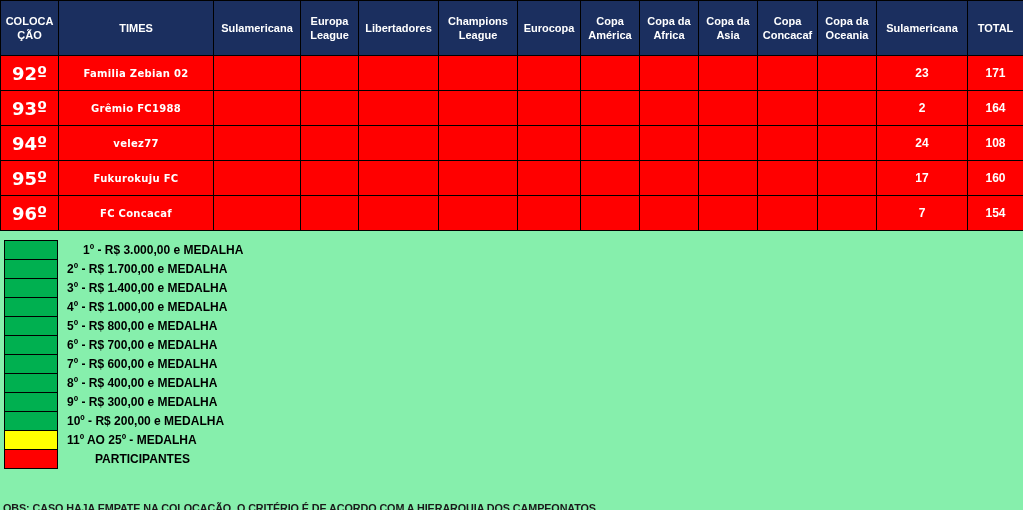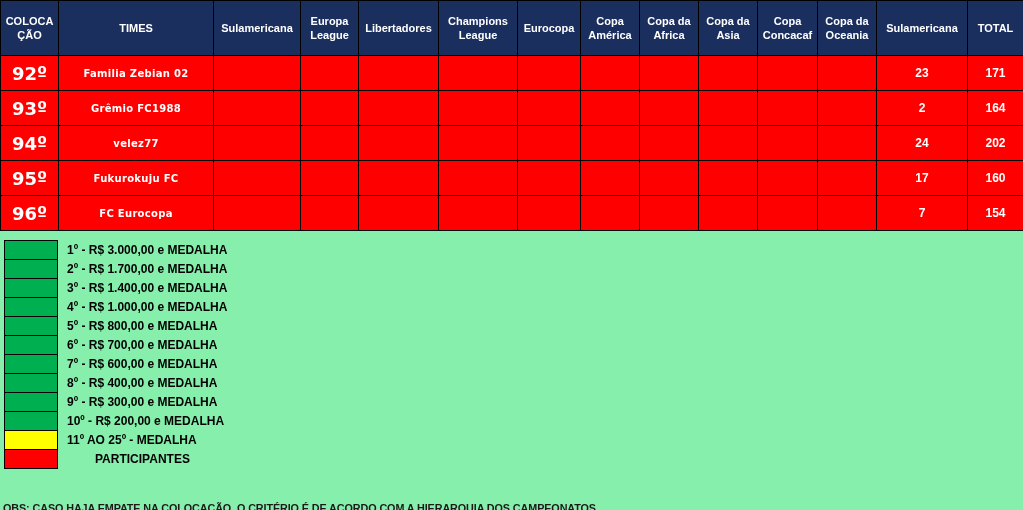--- a/index.html
+++ b/index.html
@@ -17,21 +17,21 @@
   }
   table.ranking tbody tr { height: 35px; }
   table.ranking td { background: #FF0000; color: #ffffff; text-align: center; vertical-align: middle; }
   td.pos  { font-family: "DejaVu Sans", sans-serif; font-weight: bold; font-size: 18px; margin-left: 44px; }
   td.team { font-family: "DejaVu Sans", sans-serif; font-weight: bold; font-size: 10px; letter-spacing: .3px; }
   td.num  { font-weight: bold; font-size: 12px; }
 
   
   .legend { position: absolute; left: 4px; top: 240px; }
   .legend-row { display: flex; align-items: center; height: 20px; margin-top: -1px; }
-  .legend-row:first-child { margin-top: 0; }
+  .legend-row:first-child { margin-top: 0; gap: 16px; }
   .swatch { width: 54px; height: 20px; border: 1px solid #000000; flex: none; }
   .swatch.green  { background: #00B050; }
   .swatch.yellow { background: #FFFF00; }
   .swatch.red    { background: #FF0000; }
   .legend-label { margin-left: 9px; font-size: 12px; font-weight: bold; color: #000000; white-space: nowrap; }
   .legend-label.indent { margin-left: 37px; }
 
   
   .note { position: absolute; left: 3px; top: 485px; font-size: 10.8px; font-weight: bold; color: #1a1a1a; letter-spacing: -0.1px; white-space: nowrap; margin-top: 17px; }
 </style>
@@ -123,41 +123,41 @@
         <td class="empty"></td>
         <td class="empty"></td>
         <td class="empty"></td>
         <td class="empty"></td>
         <td class="empty"></td>
         <td class="empty"></td>
         <td class="empty"></td>
         <td class="empty"></td>
         <td class="empty"></td>
         <td class="num">24</td>
-        <td class="num">202</td>
+        <td class="num">108</td>
       </tr>
       <tr>
         <td class="pos">95º</td>
         <td class="team">Fukurokuju FC</td>
         <td class="empty"></td>
         <td class="empty"></td>
         <td class="empty"></td>
         <td class="empty"></td>
         <td class="empty"></td>
         <td class="empty"></td>
         <td class="empty"></td>
         <td class="empty"></td>
         <td class="empty"></td>
         <td class="empty"></td>
         <td class="num">17</td>
         <td class="num">160</td>
       </tr>
       <tr>
         <td class="pos">96º</td>
-        <td class="team">FC Eurocopa</td>
+        <td class="team">FC Concacaf</td>
         <td class="empty"></td>
         <td class="empty"></td>
         <td class="empty"></td>
         <td class="empty"></td>
         <td class="empty"></td>
         <td class="empty"></td>
         <td class="empty"></td>
         <td class="empty"></td>
         <td class="empty"></td>
         <td class="empty"></td>

